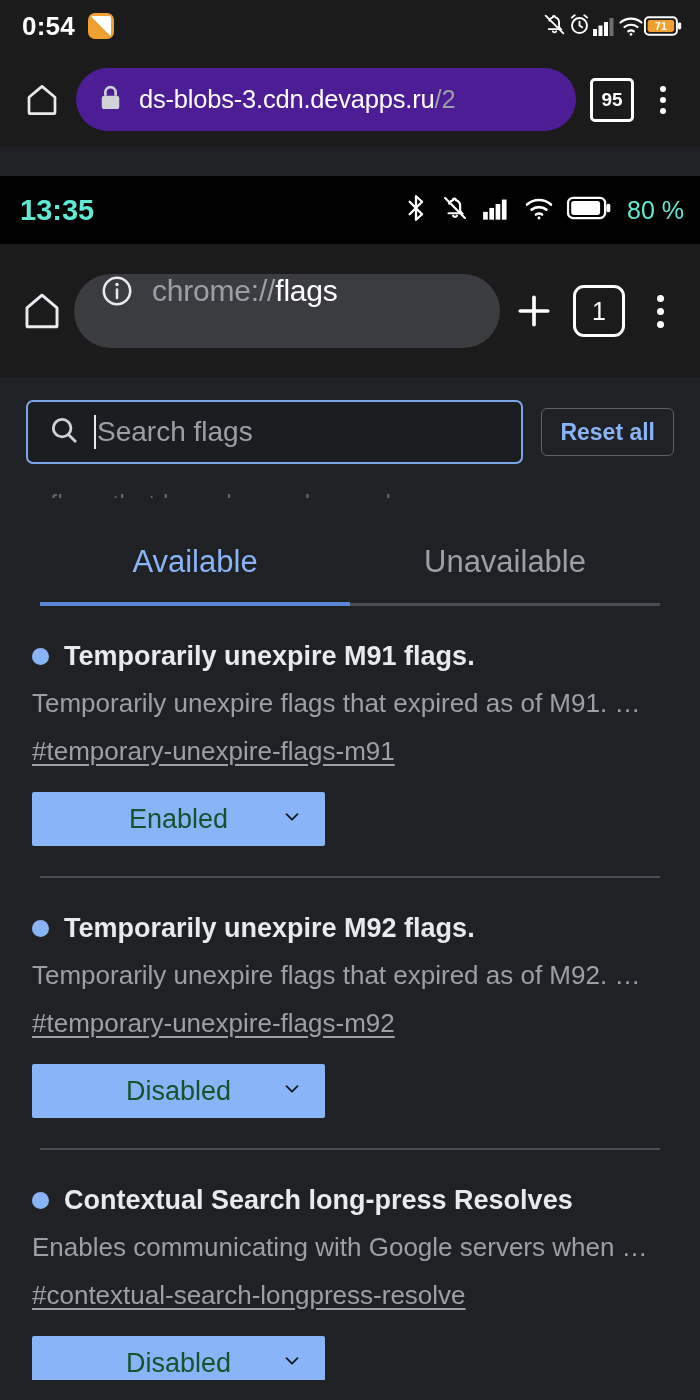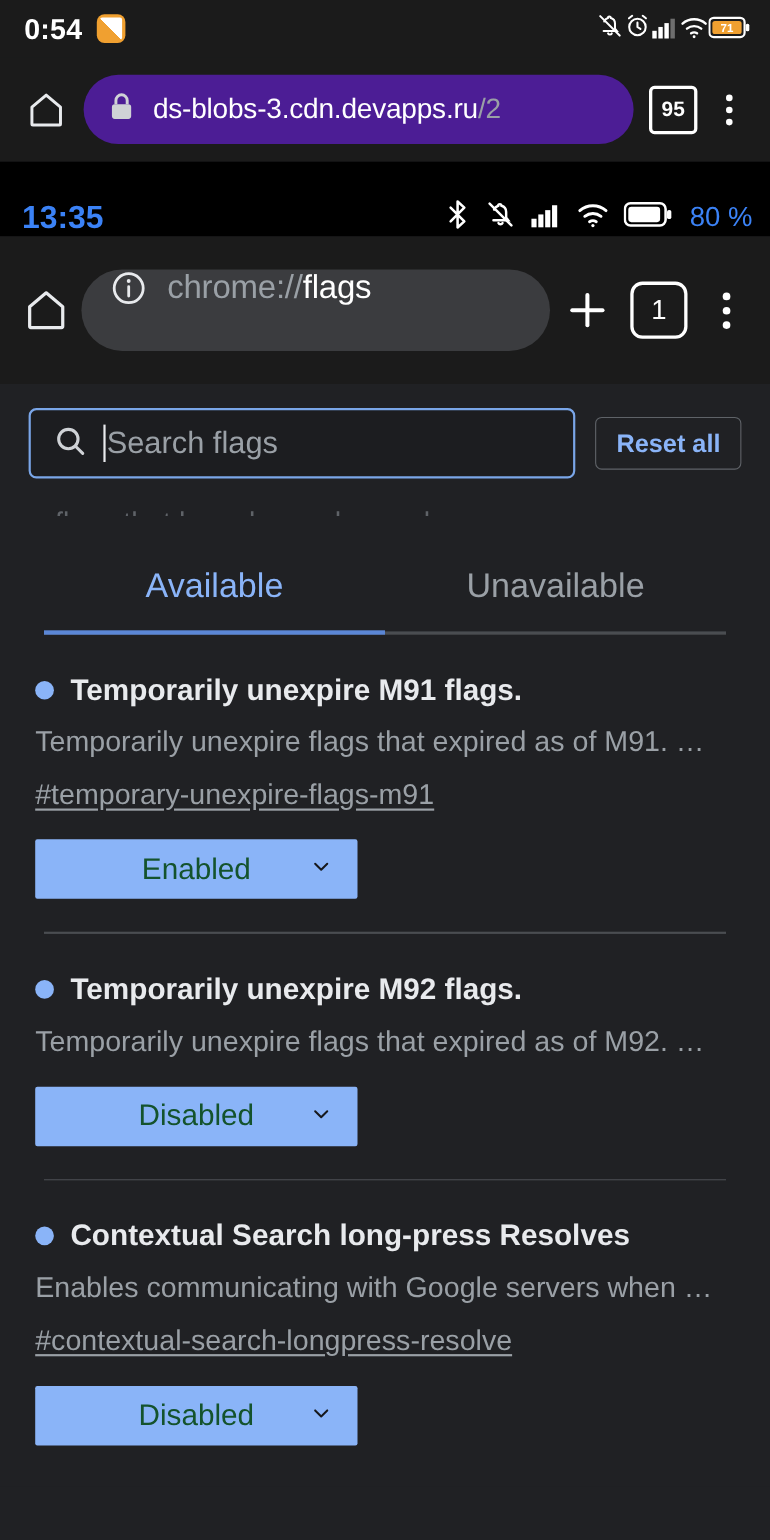--- a/index.html
+++ b/index.html
@@ -50,21 +50,21 @@
     width:44px;height:44px;border:3px solid #ffffff;border-radius:5px;
     display:flex;align-items:center;justify-content:center;
     font-size:19px;font-weight:700;color:#ffffff;flex:0 0 auto;margin:0 6px;
   }
   .kebab{ width:46px; display:flex; flex-direction:column; align-items:center; gap:5px; flex:0 0 auto;}
   .kebab i{ width:6px;height:6px;border-radius:50%;background:#ffffff;display:block; }
 
   
   .inner-statusbar{
     height:68px; background:#000000;
-    display:flex; align-items:flex-end; padding:0 16px 0 20px; color:#3b82f6;
+    display:flex; align-items:center; padding:0 16px 0 20px; color:#5eead4;margin-top:29px;
   }
   .inner-clock{ font-size:29px; font-weight:700; }
   .inner-sb-right{ margin-left:auto; display:flex; align-items:center; gap:13px; }
   .batt-pct{ font-size:25px; font-weight:400; margin-left:3px; }
 
   
   .inner-omnibar{
     height:134px; background:#1b1b1b;
     display:flex; align-items:center; padding:0 14px;
   }
@@ -343,20 +343,21 @@
       </div>
     </div>
     <div class="divider"></div>
 
     <div class="flag">
       <div class="flag-title">
         <span class="dot"></span>
         <span>Temporarily unexpire M92 flags.</span>
       </div>
       <div class="flag-desc">Temporarily unexpire flags that expired as of M92. …</div>
+      <div class="flag-id">#temporary-unexpire-flags-m92</div>
       <div class="select-wrap">
         <div class="flag-select">
           <span>Disabled</span>
           <span class="chev">
             <svg width="22" height="22" viewBox="0 0 24 24" fill="none" stroke="#16181c" stroke-width="2" stroke-linecap="round" stroke-linejoin="round">
                 <polyline points="6 9.5 12 15.5 18 9.5"></polyline>
               </svg>
           </span>
         </div>
       </div>

